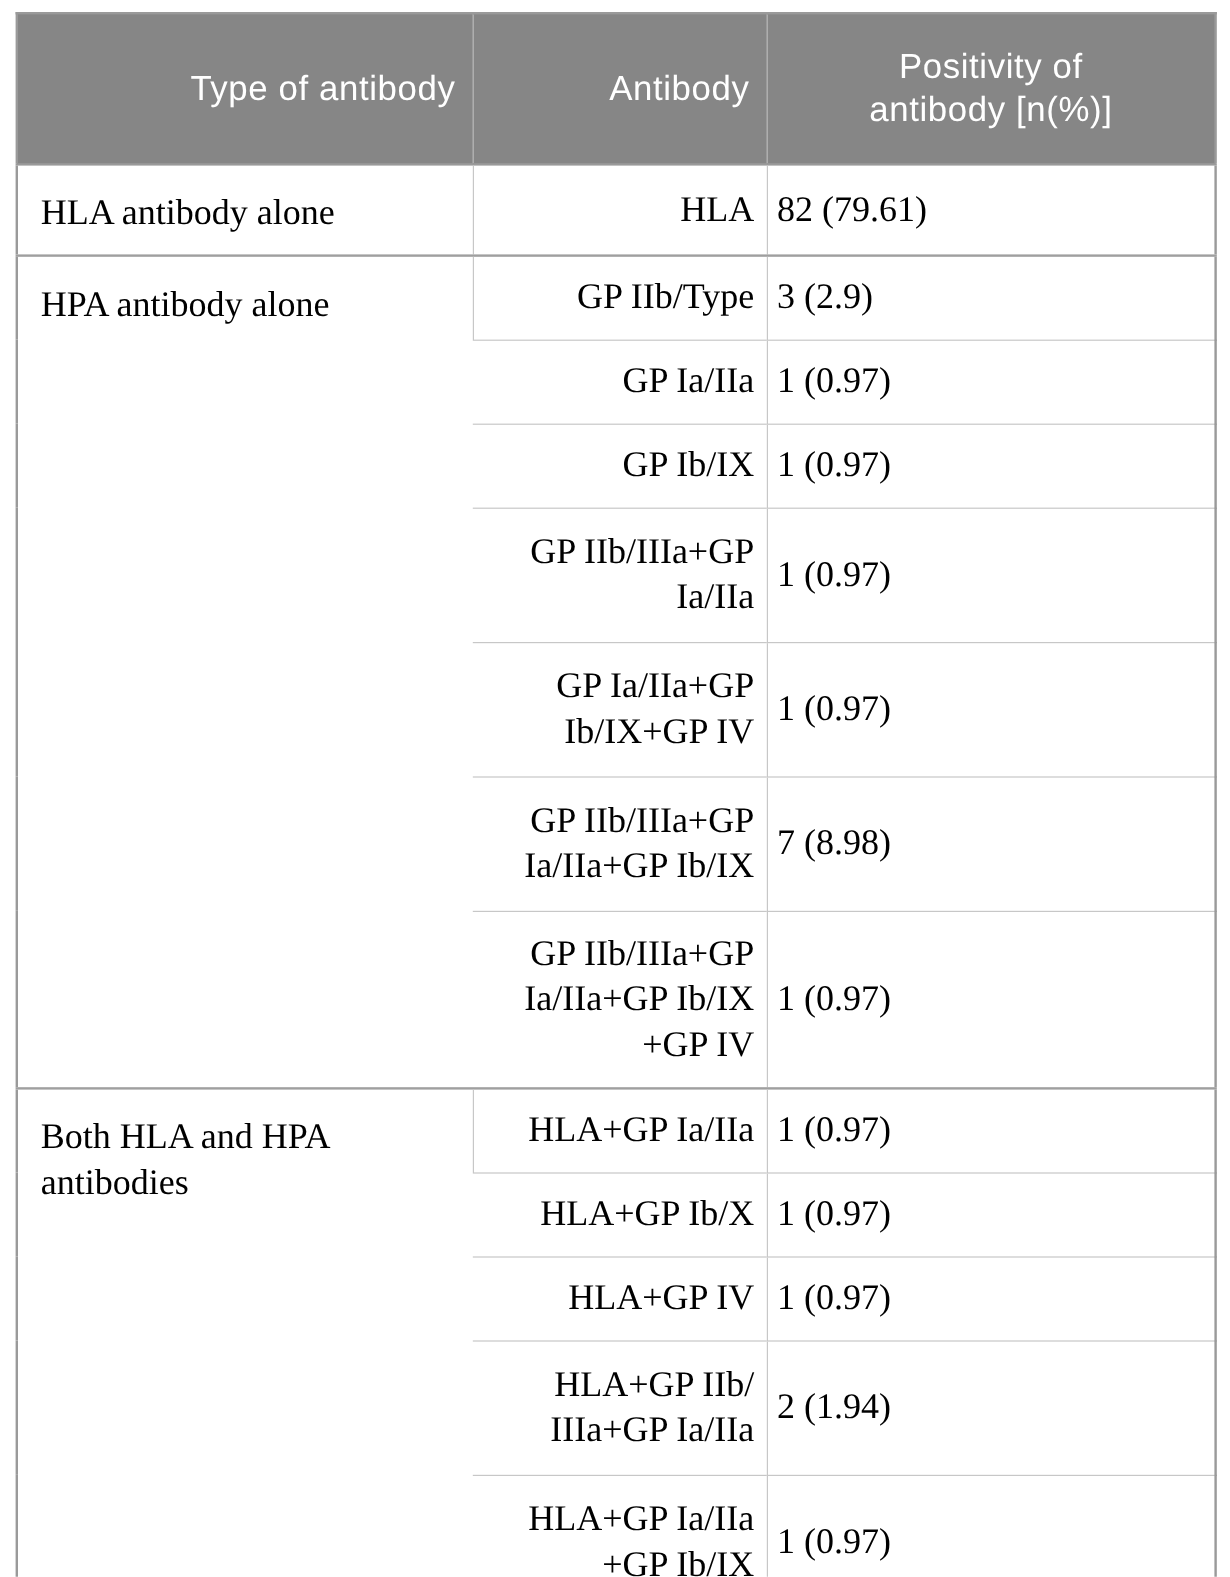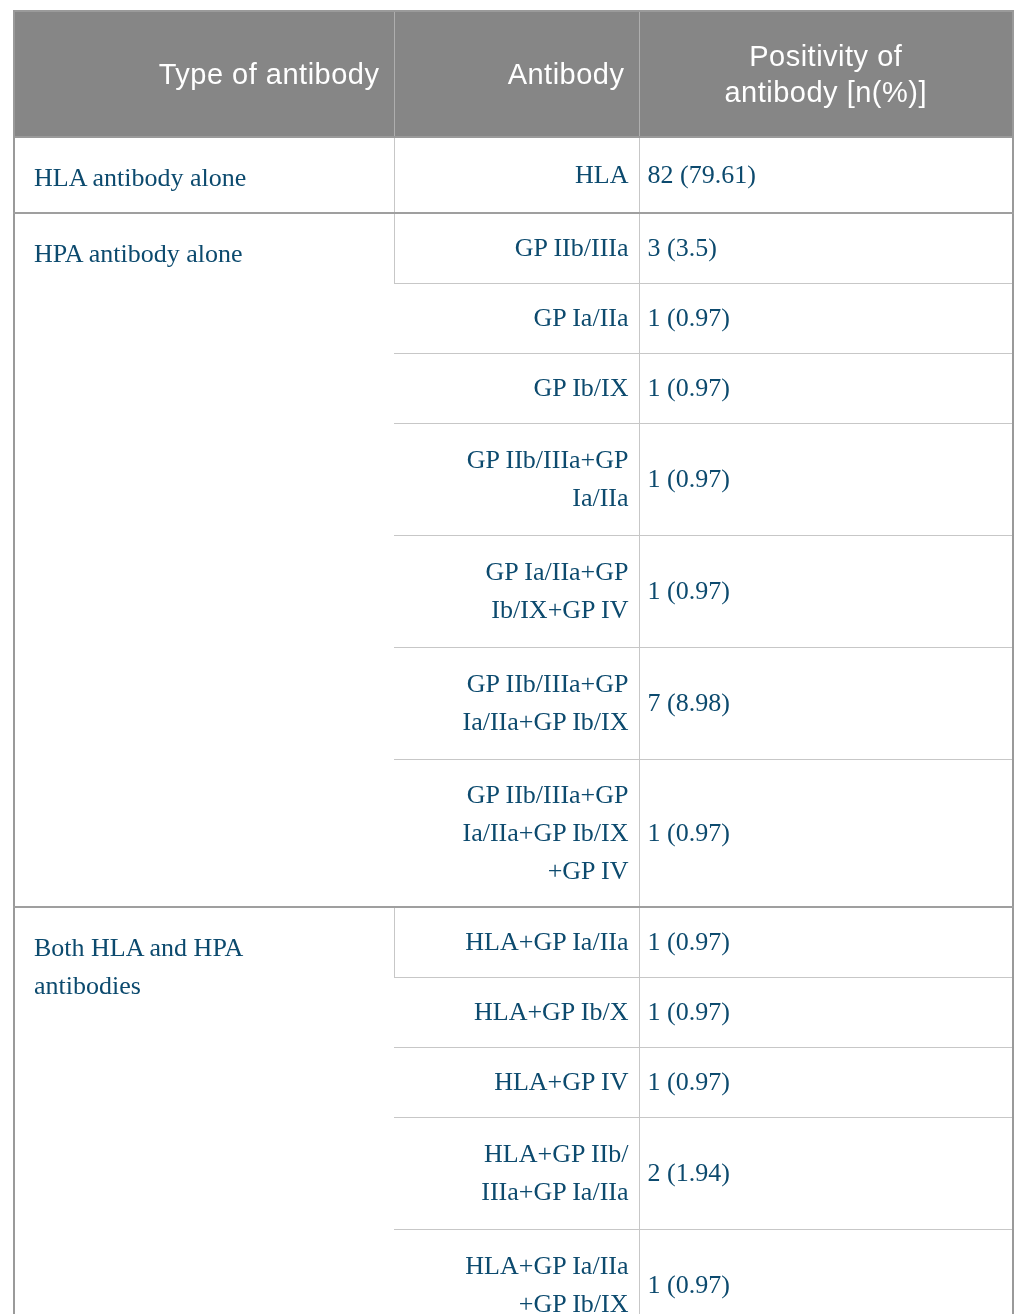--- a/index.html
+++ b/index.html
@@ -37,23 +37,23 @@
     text-align: right;
     padding: 8px 14px 8px 19px;
     white-space: pre-line;
     border-bottom: 2px solid #9a9a9a;
   }
   thead th + th { border-left: 1.5px solid #aeaeae; }
   thead th.center { text-align: center; padding-left: 8px; padding-right: 8px; }
 
   tbody td {
     font-family: "Liberation Serif", "DejaVu Serif", serif;
-    font-size: 26px;
+    font-size: 30px;
     line-height: 38px;
-    color: #0c4a6e;
+    color: #000000;
     background: #ffffff;
     border-top: 1.5px solid #c7c7c7;
     vertical-align: middle;
     white-space: pre-line;
     box-sizing: border-box;
   }
   tbody td + td { border-left: 1.5px solid #c7c7c7; }
   tbody tr.group-start td { border-top: 2px solid #9f9f9f; }
   tbody tr:first-child td { border-top: none; }
 
@@ -93,22 +93,22 @@
       </tr>
     </thead>
     <tbody>
         <tr class="h1f group-start">
           <td class="type-cell" rowspan="1">HLA antibody alone</td>
           <td class="antibody-cell">HLA</td>
           <td class="pos-cell">82 (79.61)</td>
         </tr>
         <tr class="h1 group-start">
           <td class="type-cell" rowspan="7">HPA antibody alone</td>
-          <td class="antibody-cell">GP IIb/IIIa</td>
-          <td class="pos-cell">3 (3.5)</td>
+          <td class="antibody-cell">GP IIb/Type</td>
+          <td class="pos-cell">3 (2.9)</td>
         </tr>
         <tr class="h1">
           <td class="antibody-cell">GP Ia/IIa</td>
           <td class="pos-cell">1 (0.97)</td>
         </tr>
         <tr class="h1">
           <td class="antibody-cell">GP Ib/IX</td>
           <td class="pos-cell">1 (0.97)</td>
         </tr>
         <tr class="h2">

